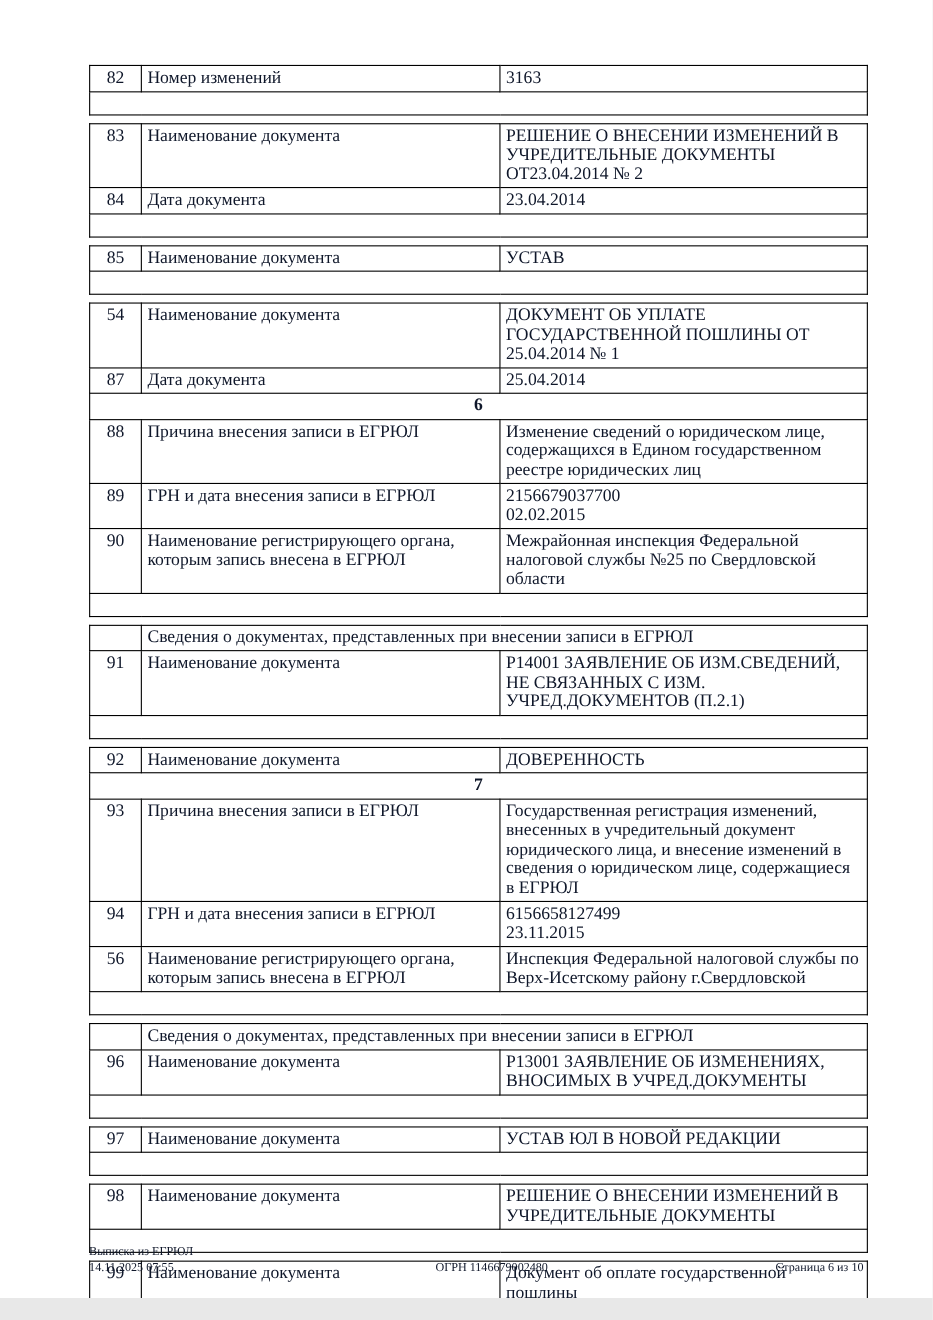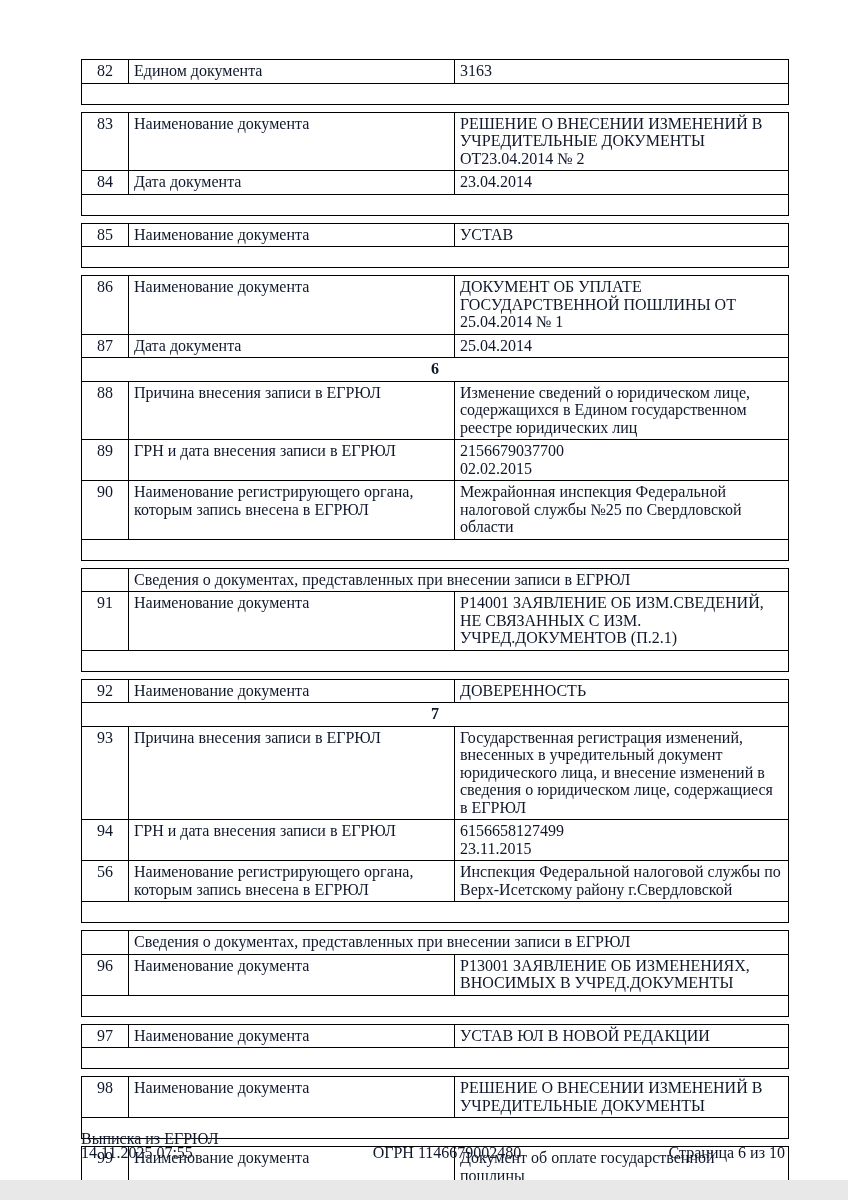--- a/index.html
+++ b/index.html
@@ -14,42 +14,42 @@
     font-size:16px;line-height:17.5px;padding:2px 5px 3px 5px;
     overflow:hidden;
   }
   td.num{text-align:center;padding-left:1px;padding-right:1px;}
   td.value{white-space:pre-line;}
   td.spacer-cell{height:15px;padding:0;}
   td.band-cell{text-align:center;font-weight:bold;padding-top:1px;padding-bottom:2px;}
   td.header-cell{padding-top:1px;padding-bottom:2px;}
   .footer{
     position:absolute;left:81px;top:1132px;width:708px;height:28px;
-    font-size:16px;line-height:13.5px;
+    font-size:11px;line-height:13.5px;
   }
   .f-left{position:absolute;left:0;top:0;}
   .f-center{position:absolute;left:0;right:0;top:13.5px;text-align:center;padding-left:24px;}
   .f-right{position:absolute;right:4px;top:13.5px;text-align:right;}
 </style>
 </head>
 <body>
 
 <div class="page">
   <div class="content">
     <div id="table-root">
         <table class="blk">
           <colgroup>
             <col style="width: 47px;">
             <col style="width: 326px;">
             <col>
           </colgroup>
           <tbody>
             <tr>
               <td class="num">82</td>
-              <td class="label">Едином документа</td>
+              <td class="label">Номер изменений</td>
               <td class="value">3163</td>
             </tr>
             <tr>
               <td class="spacer-cell" colspan="3"></td>
             </tr>
           </tbody>
         </table>
         <table class="blk">
           <colgroup>
             <col style="width: 47px;">
@@ -90,21 +90,21 @@
           </tbody>
         </table>
         <table class="blk">
           <colgroup>
             <col style="width: 47px;">
             <col style="width: 326px;">
             <col>
           </colgroup>
           <tbody>
             <tr>
-              <td class="num">86</td>
+              <td class="num">54</td>
               <td class="label">Наименование документа</td>
               <td class="value">ДОКУМЕНТ ОБ УПЛАТЕ ГОСУДАРСТВЕННОЙ ПОШЛИНЫ ОТ 25.04.2014 № 1</td>
             </tr>
             <tr>
               <td class="num">87</td>
               <td class="label">Дата документа</td>
               <td class="value">25.04.2014</td>
             </tr>
             <tr>
               <td class="band-cell" colspan="3">6</td>

